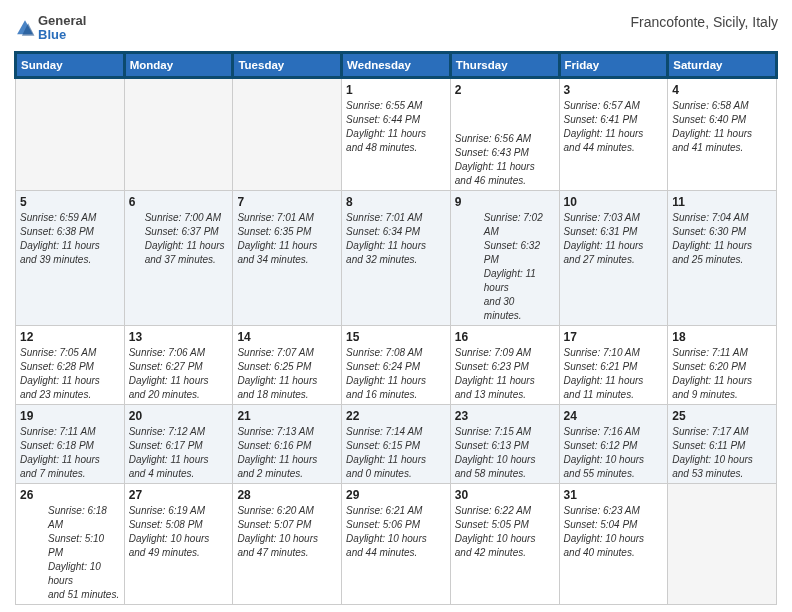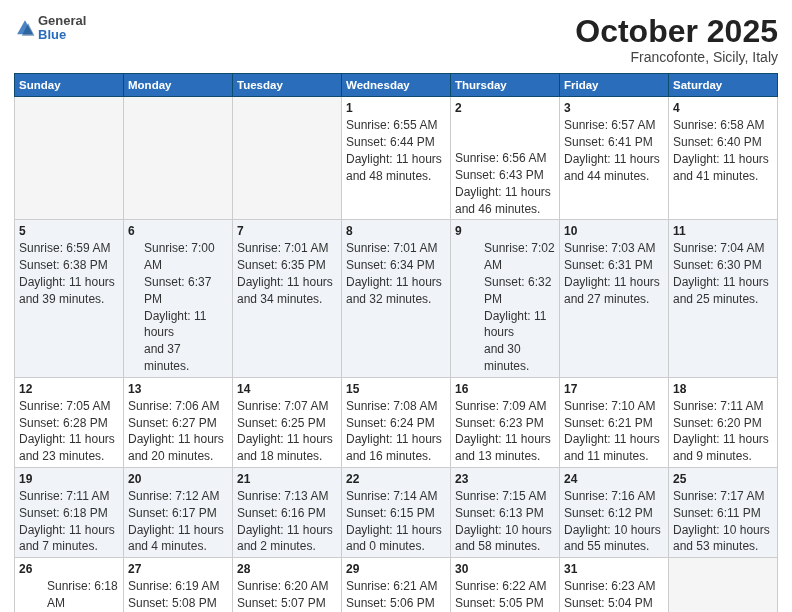--- a/index.html
+++ b/index.html
@@ -59,44 +59,45 @@
       width: 100%;
       table-layout: fixed;
     }
     .calendar th {
       background-color: #2a6ebb;
       color: #fff;
       font-size: 11.5px;
       font-weight: bold;
       padding: 5px 4px;
       text-align: left;
-      border: 1px solid #0c4a6e;
+      border: 3px solid #0c4a6e;
     }
     .calendar td {
       vertical-align: top;
       border: 1px solid #ccc;
       padding: 4px 4px 2px 4px;
       font-size: 9px;
       color: #333;
       background: #fff;
       height: 78px;
     }
     .calendar td.empty {
       background: #f5f5f5;
     }
     .cell-day {
       font-size: 12px;
       font-weight: bold;
       color: #222;
       margin-bottom: 2px;
     }
     .cell-info {
-      font-size: 12px;
+      font-size: 10px;
       color: #333;
       line-height: 1.4;
+      font-style: italic;
     }
     .alt-row td {
       background: #f0f4f8;
     }
   </style>
 </head>
 <body>
 
 <div class="page">
   <div class="header">
@@ -104,21 +105,20 @@
       <svg class="logo-icon" viewBox="0 0 28 28">
         <polygon points="14,4 24,22 4,22" fill="#2a6ebb" opacity="0.85"></polygon>
         <polygon points="18,8 26,24 10,24" fill="#1a4e8a" opacity="0.6"></polygon>
       </svg>
       <div class="logo-text">
         <span class="logo-general">General</span><br>
         <span class="logo-blue">Blue</span>
       </div>
     </div>
     <div class="title-block">
-      <div class="month-title">October 2025</div>
       <div class="location">Francofonte, Sicily, Italy</div>
     </div>
   </div>
 
   <table class="calendar">
     <thead>
       <tr>
         <th>Sunday</th>
         <th>Monday</th>
         <th>Tuesday</th>

